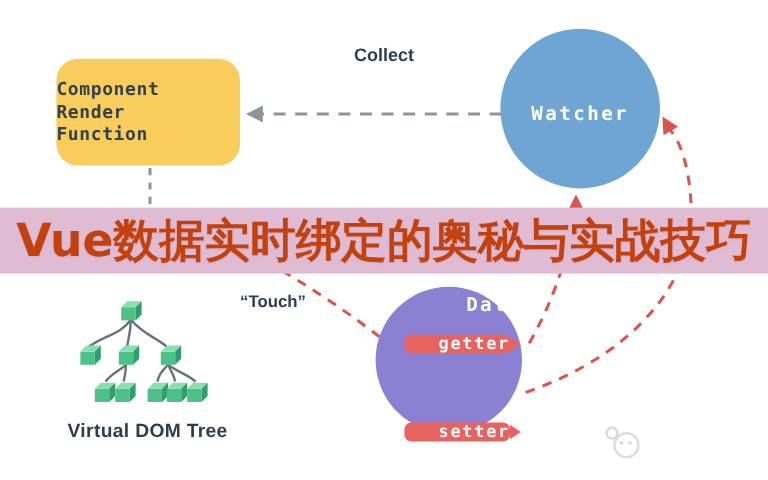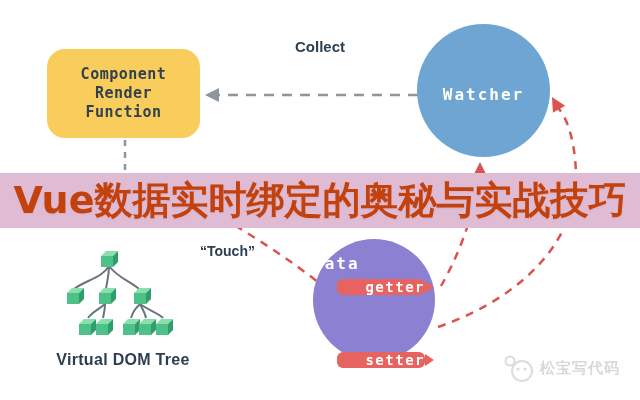--- a/index.html
+++ b/index.html
@@ -9,36 +9,36 @@
     --navy-text:#2C3E50; --grey-label:#99A2AC; --connector:#6A737D;
   }
   html,body{margin:0;padding:0;background:#888;}
   .stage{position:relative;width:640px;height:400px;background:#fff;overflow:hidden;
          font-family:"Liberation Sans",sans-serif;}
   .stage *{box-sizing:border-box;}
   svg.diagram{position:absolute;left:0;top:0;z-index:1;}
 
   .component-box{position:absolute;left:47px;top:49px;width:153px;height:89px;
     background:var(--component-box);border-radius:18px;z-index:2;
-    display:flex;flex-direction:column;align-items:center;justify-content:center;
+    display:flex;flex-direction:column;justify-content:center;
     font-family:"DejaVu Sans Mono",monospace;font-weight:bold;font-size:15px;
     line-height:19px;color:#33404d;letter-spacing:0.5px;}
 
   .trigger-label{position:absolute;left:255px;top:36px;width:130px;text-align:center;
     font-weight:bold;font-size:15px;line-height:21px;color:var(--navy-text);z-index:2;}
 
   .watcher-circle{position:absolute;left:417px;top:24px;width:133px;height:133px;
     border-radius:50%;background:var(--watcher-circle);z-index:2;
     display:flex;align-items:center;justify-content:center;}
   .watcher-circle .circle-label{font-family:"DejaVu Sans Mono",monospace;font-weight:bold;
     font-size:16px;color:#fff;letter-spacing:2px;margin-top:8px;}
 
   .data-circle{position:absolute;left:313px;top:239px;width:122px;height:122px;
     border-radius:50%;background:var(--data-circle);z-index:2;}
-  .data-circle .circle-label{display:block;text-align:left;margin-top:15px;
+  .data-circle .circle-label{display:block;text-align:right;margin-top:5px;
     font-family:"DejaVu Sans Mono",monospace;font-weight:bold;font-size:16px;
     color:#fff;letter-spacing:2px;}
 
   .accessor-pill{position:absolute;width:88px;height:16px;background:var(--accessor-pill);
     border-radius:6px;z-index:3;display:flex;align-items:center;justify-content:flex-end;
     font-family:"DejaVu Sans Mono",monospace;font-weight:bold;font-size:14px;color:#fff;
     letter-spacing:1.5px;}
   .pill-getter{left:337px;top:279px;}
   .pill-setter{left:337px;top:316px;margin-top:36px;}
   .pointer-right{position:absolute;right:-9px;top:50%;margin-top:-6px;width:0;height:0;
@@ -156,19 +156,18 @@
 
   <div class="vdom-label">Virtual DOM Tree</div>
 
   <div class="watermark">
     <svg width="34" height="32" viewBox="0 0 34 32">
       <circle cx="8" cy="9" r="4.5" fill="none" stroke="#DCDCDC" stroke-width="2"></circle>
       <circle cx="20" cy="19" r="10" fill="none" stroke="#DCDCDC" stroke-width="2"></circle>
       <circle cx="16" cy="17" r="1.6" fill="#DCDCDC"></circle>
       <circle cx="23" cy="17" r="1.6" fill="#DCDCDC"></circle>
     </svg>
-    <span class="watermark-text">松宝写代码</span>
   </div>
 
   <div class="banner"></div>
   <div class="banner-title">Vue数据实时绑定的奥秘与实战技巧</div>
 
 </div>
 
 </body></html>

